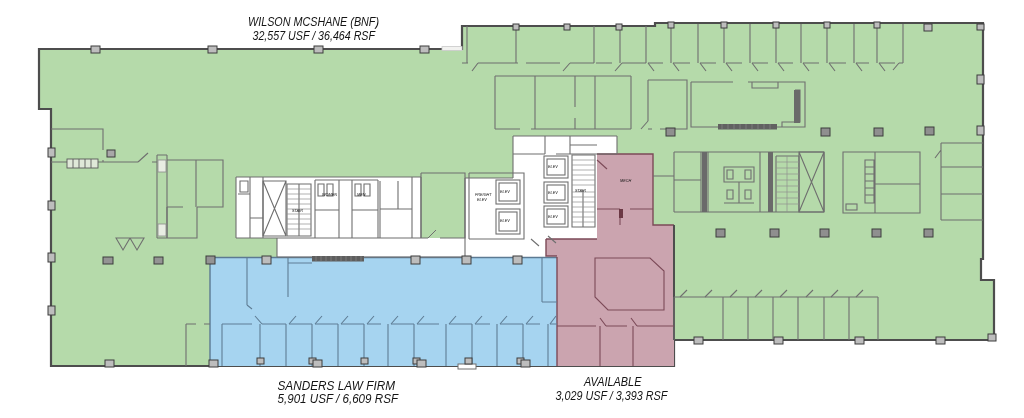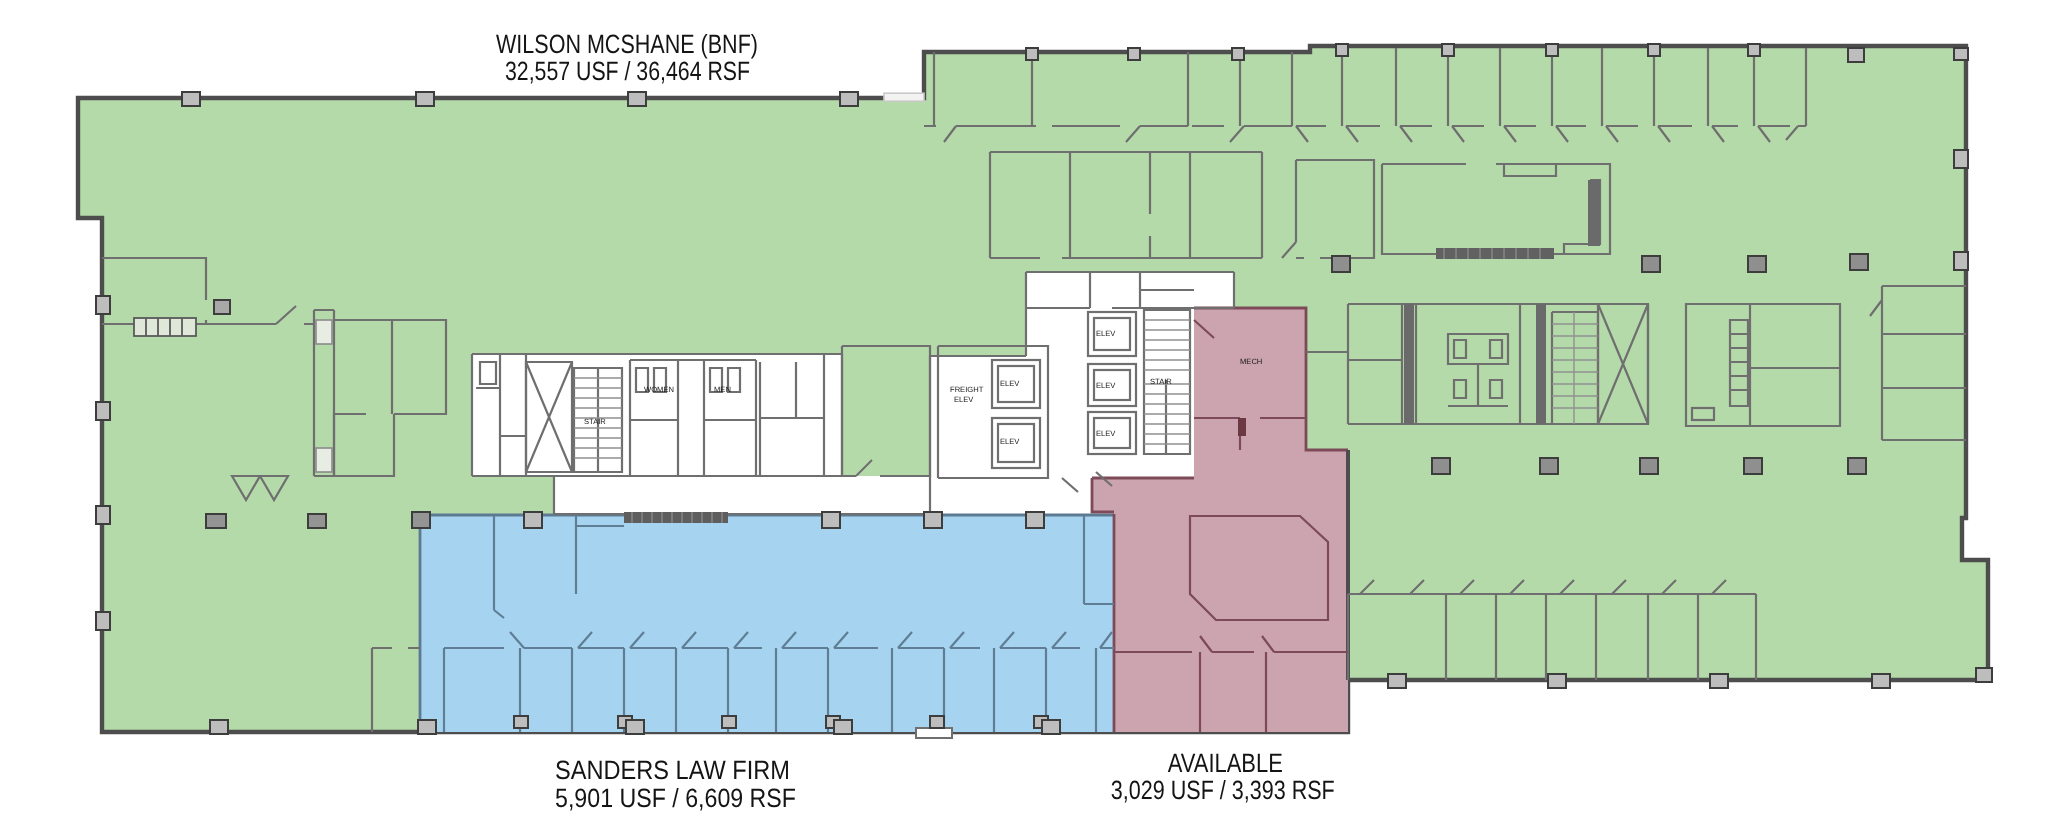--- a/index.html
+++ b/index.html
@@ -1,16 +1,16 @@
 <!DOCTYPE html>
 <html><head>
 <meta charset="utf-8">
 <style>
   html,body{margin:0;padding:0;background:#ffffff;}
-  .wrap{width:1024px;height:418px;position:relative;background:#ffffff;}
+  .wrap{width:1024px;height:418px;position:relative;background:#ffffff;font-style:italic;}
   svg{display:block;}
   text{font-family:"Liberation Sans",sans-serif;fill:#141414;}
 </style>
 </head>
 <body>
 <div class="wrap">
 <svg width="1024" height="418" viewBox="0 0 1024 418">
 
 <rect x="0" y="0" width="1024" height="418" fill="#ffffff"></rect>
 

